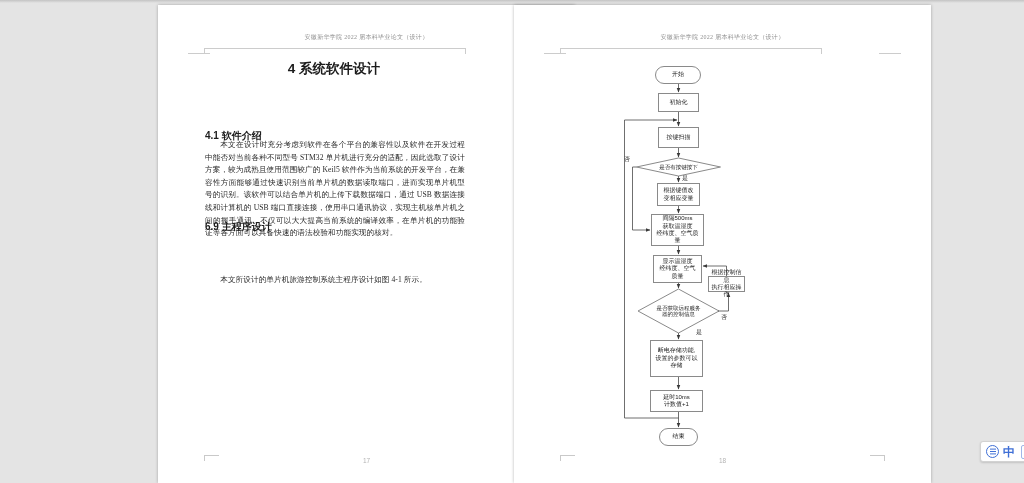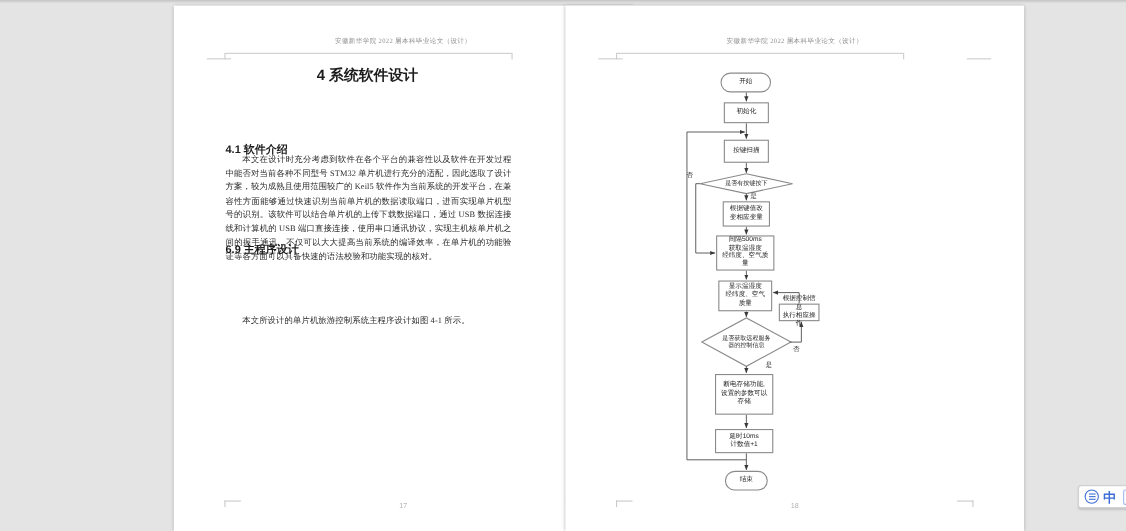--- a/index.html
+++ b/index.html
@@ -32,21 +32,21 @@
 
   .doc-title{position:absolute;top:55px;left:47px;width:258px;text-align:center;
     font-size:13.5px;font-weight:bold;color:#1c1c1c;
     font-family:"Liberation Sans", sans-serif;}
   .sec-heading{position:absolute;left:47px;font-size:10px;font-weight:bold;color:#1c1c1c;}
   .sec-heading.h1{top:80px;margin-top:44px;} .sec-heading.h2{top:215px;}
   .body-para{position:absolute;left:47px;width:260px;font-size:7.6px;line-height:12.6px;
     color:#2a2a2a;text-align:justify;text-indent:2em;
     font-family:"Liberation Serif", serif;letter-spacing:0.1px;margin-top:36px;}
   .body-para.p1{top:98px;}
-  .body-para.p2{top:245px;text-align:left;}
+  .body-para.p2{top:233px;text-align:left;}
   .page-number{position:absolute;top:452px;left:0;right:0;text-align:center;
     font-size:6.5px;color:#b3b3b3;}
 
   
   .fc-svg{position:absolute;left:0;top:0;}
   .fc-node{position:absolute;background:#ffffff;border:1px solid #8a8a8a;
     display:flex;align-items:center;justify-content:center;text-align:center;
     font-size:6px;line-height:7.4px;color:#222222;white-space:pre-line;
     box-sizing:border-box;}
   .fc-terminator{border-radius:9px;}

